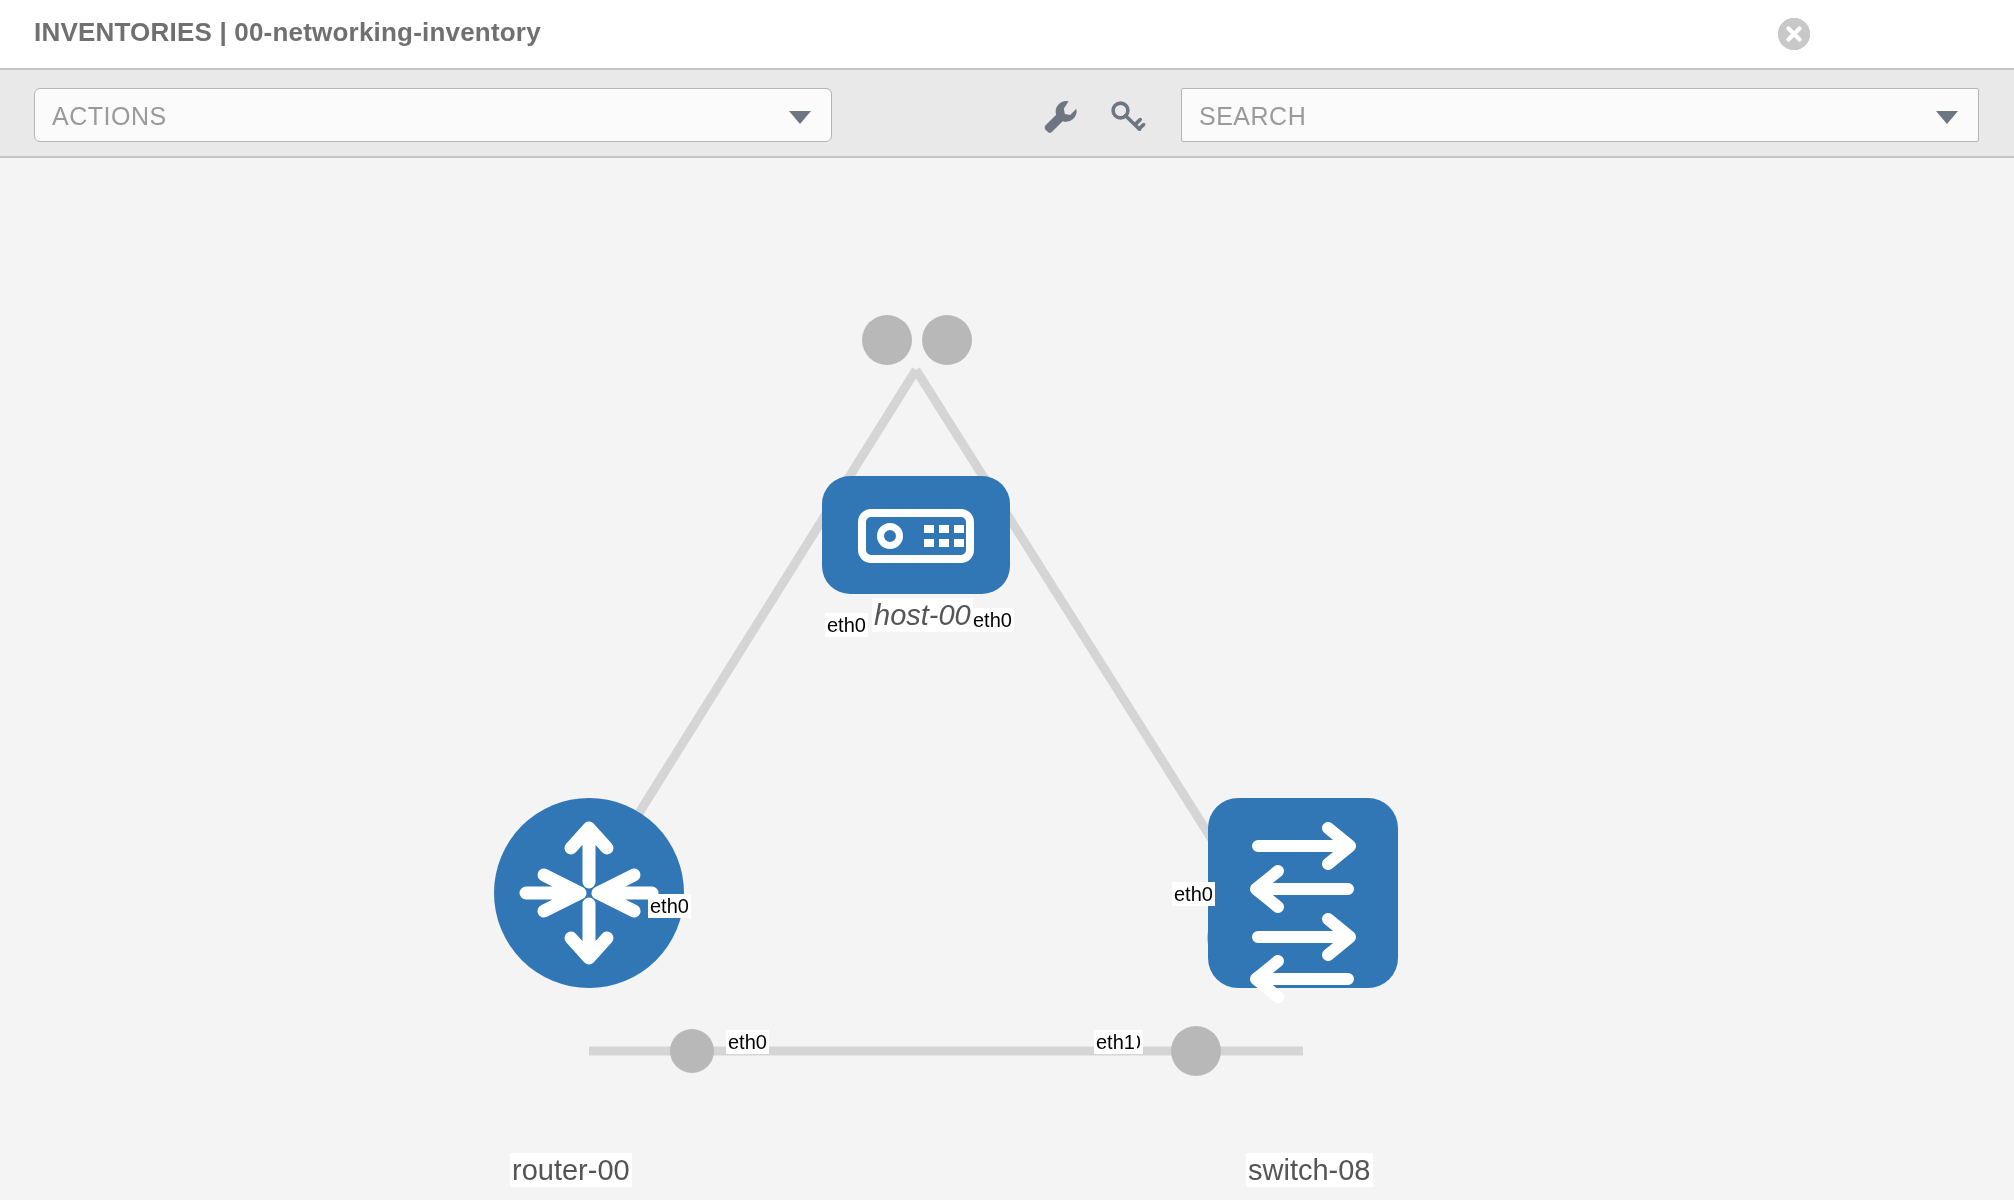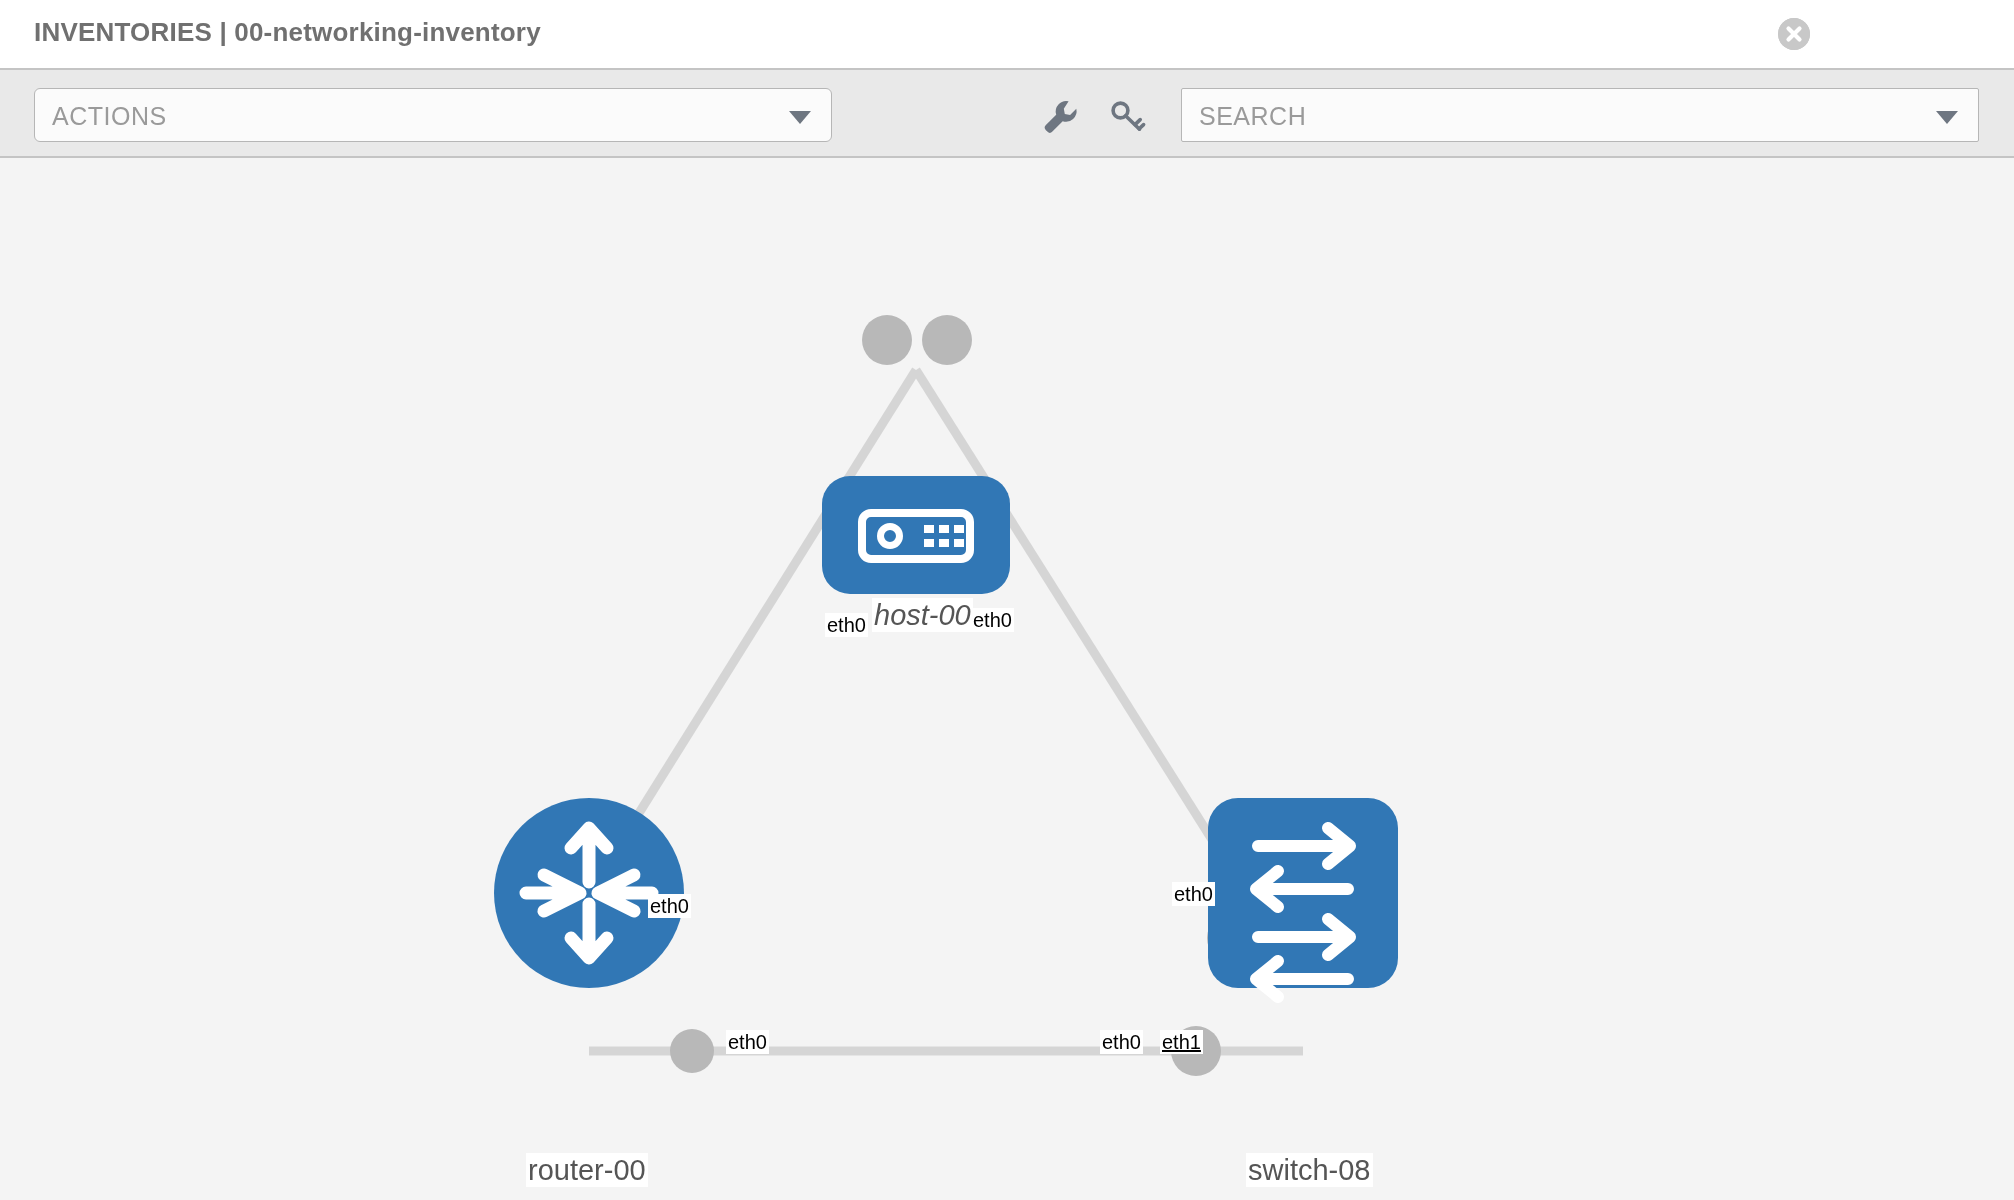--- a/index.html
+++ b/index.html
@@ -254,25 +254,25 @@
         <g stroke="#ffffff" stroke-width="12" stroke-linecap="round" stroke-linejoin="round" fill="none">
           <path d="M1258 688 L1348 688 M1328 670 L1350 688 L1328 706"></path>
           <path d="M1348 731 L1258 731 M1278 713 L1256 731 L1278 749"></path>
           <path d="M1258 779 L1348 779 M1328 761 L1350 779 L1328 797"></path>
           <path d="M1348 821 L1258 821 M1278 803 L1256 821 L1278 839"></path>
         </g>
       </g>
     </svg>
 
     <div class="node-label" style="left:872px; top:440px;font-style:italic;">host-00</div>
-    <div class="node-label" style="left:526px; top:995px;">router-00</div>
+    <div class="node-label" style="left:510px; top:995px;">router-00</div>
     <div class="node-label" style="left:1246px; top:995px;">switch-08</div>
 
     <div class="edge-label" style="left:825px; top:455px;">eth0</div>
     <div class="edge-label" style="left:971px; top:450px;">eth0</div>
     <div class="edge-label" style="left:648px; top:736px;">eth0</div>
     <div class="edge-label" style="left:1172px; top:724px;">eth0</div>
     <div class="edge-label" style="left:726px; top:872px;">eth0</div>
     <div class="edge-label" style="left:1100px; top:872px;">eth0</div>
-    <div class="edge-label" style="left:1160px; top:872px;text-decoration:underline;">eth1</div>
+    <div class="edge-label" style="left:1094px; top:872px;">eth1</div>
 
   </div>
 </div>
 
 </body></html>

